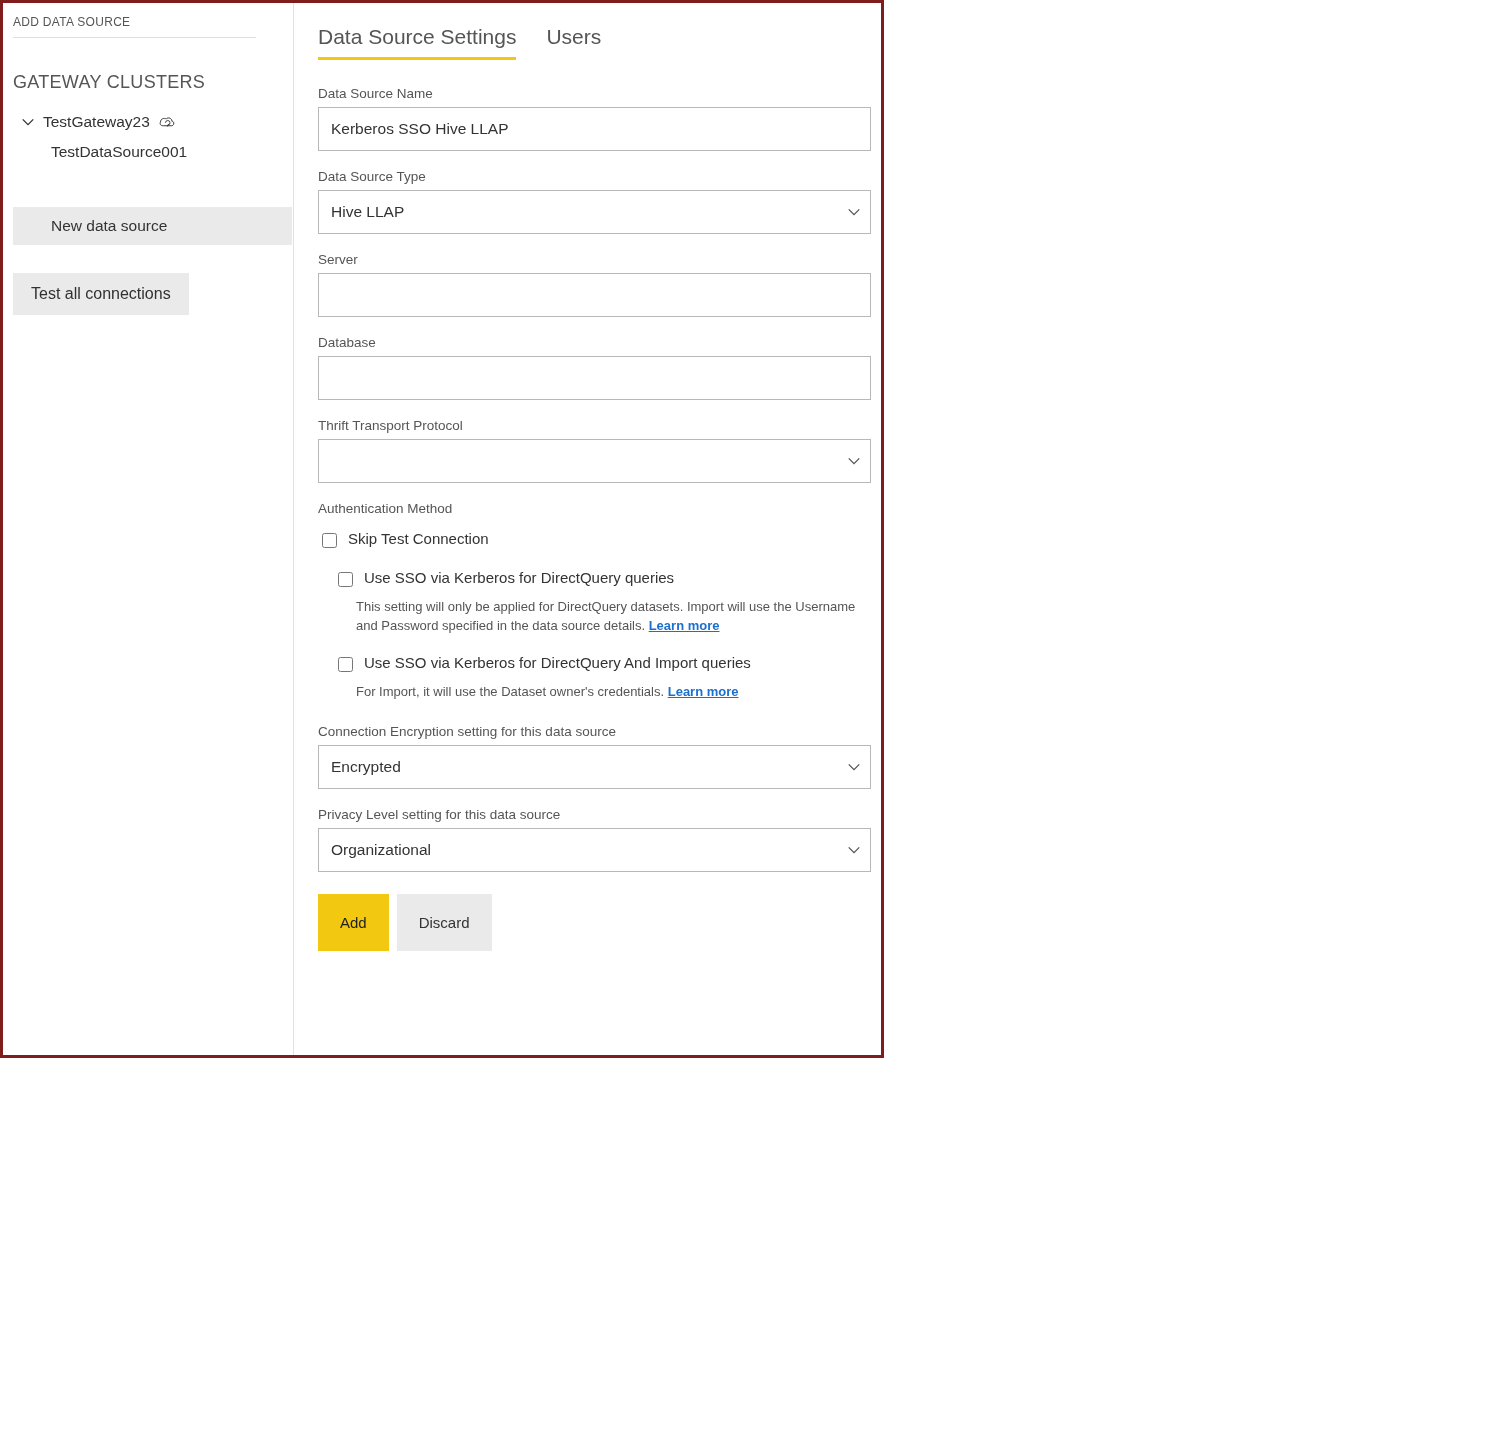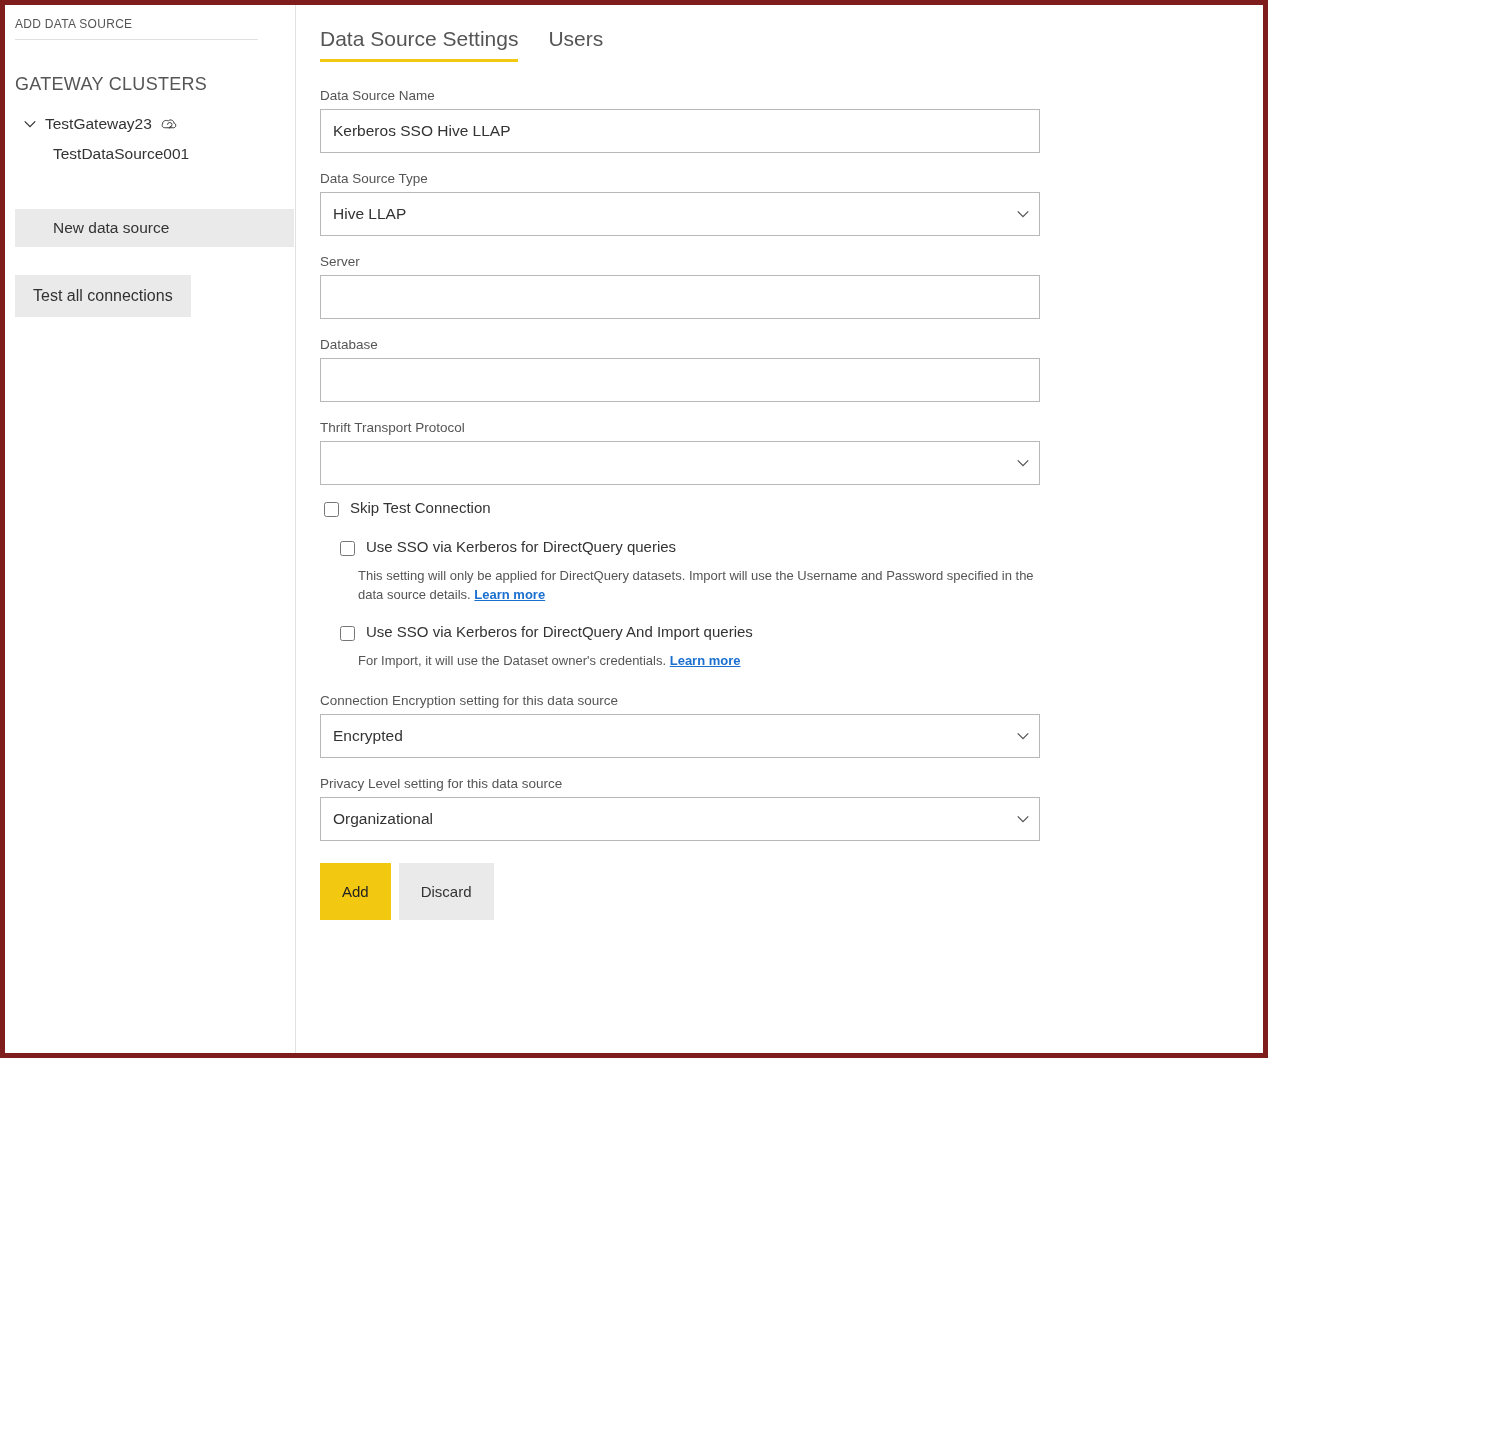--- a/index.html
+++ b/index.html
@@ -4,23 +4,23 @@
 <style>
   * { box-sizing: border-box; }
   html, body {
     margin: 0; padding: 0;
     font-family: "Segoe UI", Arial, sans-serif;
     font-size: 14px;
     color: #333;
     background: #fff;
   }
   .page {
-    width: 1268px;
+    width: 884px;
     min-height: 1058px;
-    border: 5px solid #7f1d1d;
+    border: 3px solid #7f1d1d;
     display: flex;
   }
   
   .sidebar {
     width: 290px;
     padding: 10px 0 0 10px;
     border-right: 1px solid transparent;
   }
   .add-ds-link {
     font-size: 12px;
@@ -173,20 +173,21 @@
       
       <div class="field-label">Thrift Transport Protocol</div>
       <div class="select-wrap">
         <div class="select" style="display:flex;align-items:center;"></div>
         <svg class="dd-icon" viewBox="0 0 16 16">
             <path d="M2 5 L8 11 L14 5" fill="none" stroke="#555" stroke-width="1.5"></path>
           </svg>
       </div>
 
       
+      <div class="field-label">Authentication Method</div>
 
       
       <div class="check-row">
         <input type="checkbox" class="cb" style="">
         <span class="check-label">Skip Test Connection</span>
       </div>
 
       
 
       <div class="indent">

